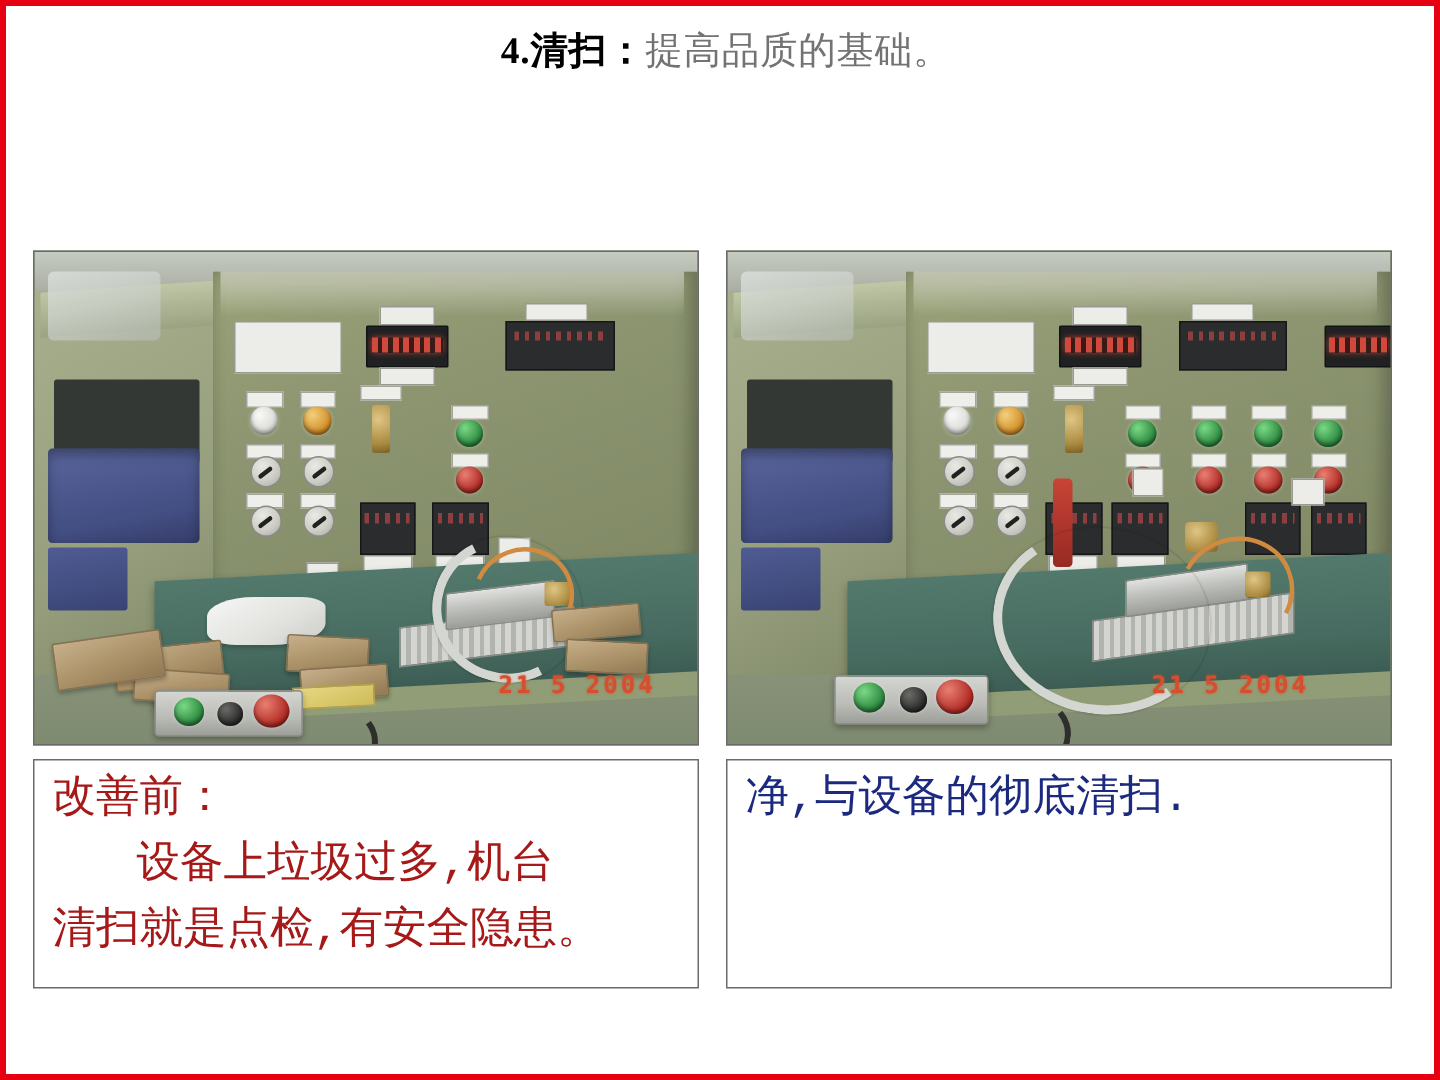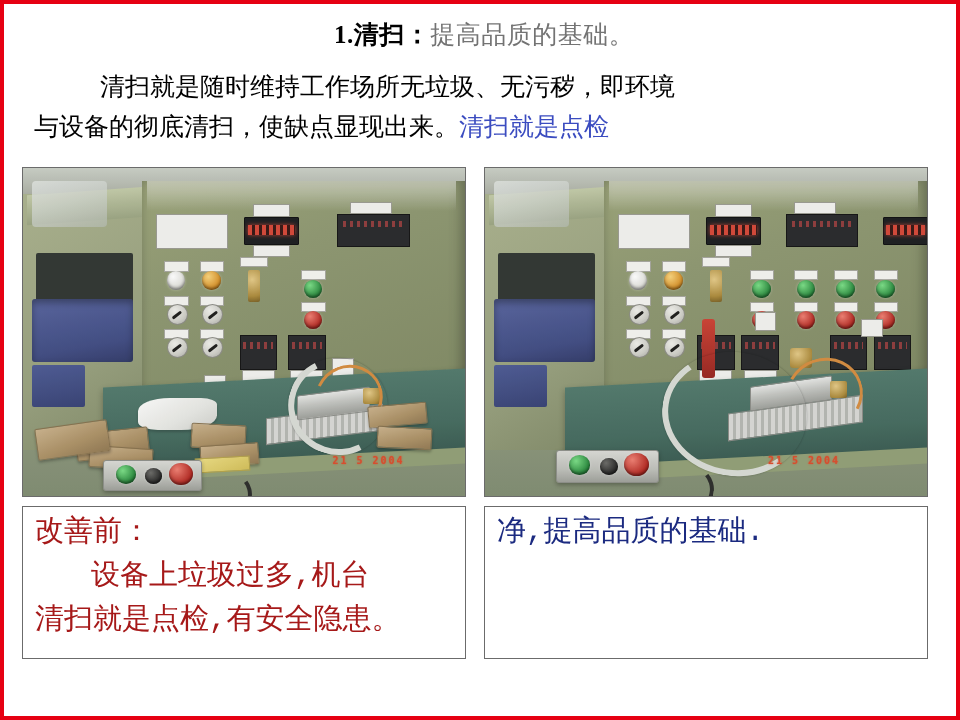--- a/index.html
+++ b/index.html
@@ -329,41 +329,37 @@
   }
   .paper-yellow {
     position: absolute;
     background: linear-gradient(160deg,#f0de73,#d6bf46);
     border: 1px solid #b9a437;
   }
 
   .datestamp {
     position: absolute;
     font-family: "DejaVu Sans Mono", monospace;
-    font-size: 10px;
+    font-size: 16px;
     font-weight: bold;
     color: #f0461f;
     letter-spacing: 2px;
     text-shadow: 0 0 2px rgba(240,70,31,.9);
     white-space: nowrap;
   }
 </style>
 </head>
 <body>
 
 <div class="slide">
 
   <div class="title-line">
-    <span class="title-num">1.清扫：</span><span class="title-accent">提高品质的基础。</span>
+    <span class="title-num">4.清扫：</span><span class="title-accent">提高品质的基础。</span>
   </div>
 
-  <div class="body-text">
-    <div class="indent">清扫就是随时维持工作场所无垃圾、无污秽，即环境</div>
-    <div><span>与设备的彻底清扫，使缺点显现出来。</span><span class="body-blue">清扫就是点检</span></div>
-  </div>
 
   <div class="table-wrap">
 
     <div class="cells-row">
 
       <div class="photo-cell">
         <div class="photo">
           <div class="ph-ceiling"></div>
           <div class="ph-backwall"></div>
           <div class="ph-floor"></div>
@@ -537,18 +533,18 @@
       <div class="caption-cell">
         <div class="cap-head cap-before">改善前：</div>
         <div class="cap-body cap-before">
           <div class="cap-indent">设备上垃圾过多,机台</div>
           <div>清扫就是点检,有安全隐患。</div>
         </div>
       </div>
 
       <div class="caption-cell">
         <div class="cap-body cap-after">
-          <div>净,提高品质的基础.</div>
+          <div>净,与设备的彻底清扫.</div>
         </div>
       </div>
     </div>
   </div>
 </div>
 
 </body></html>

